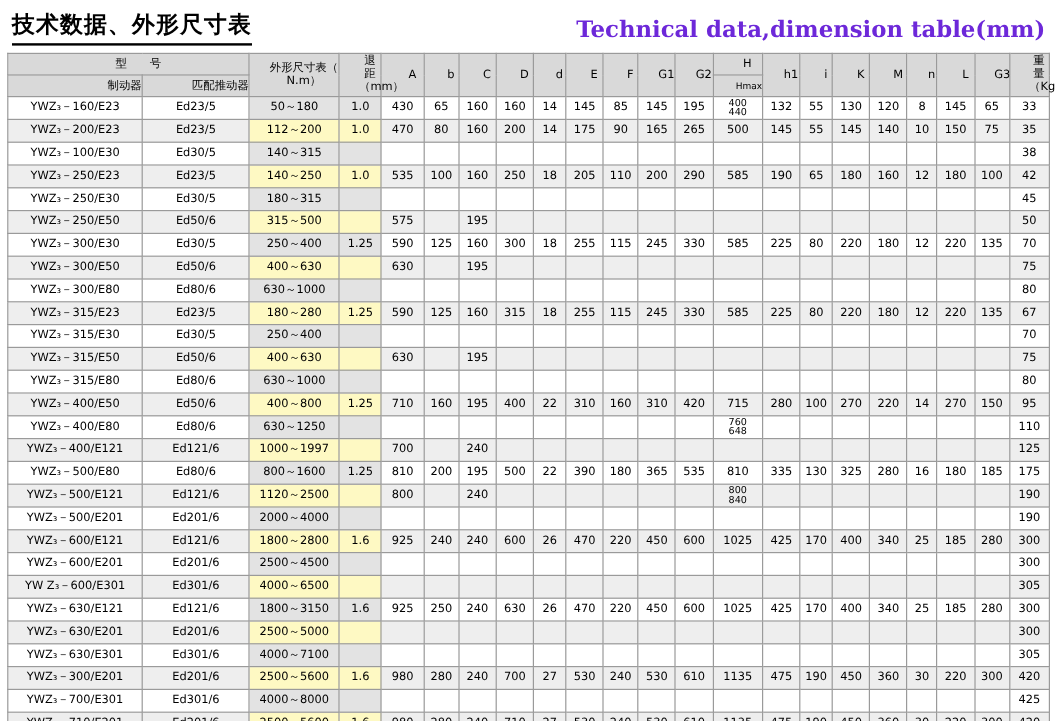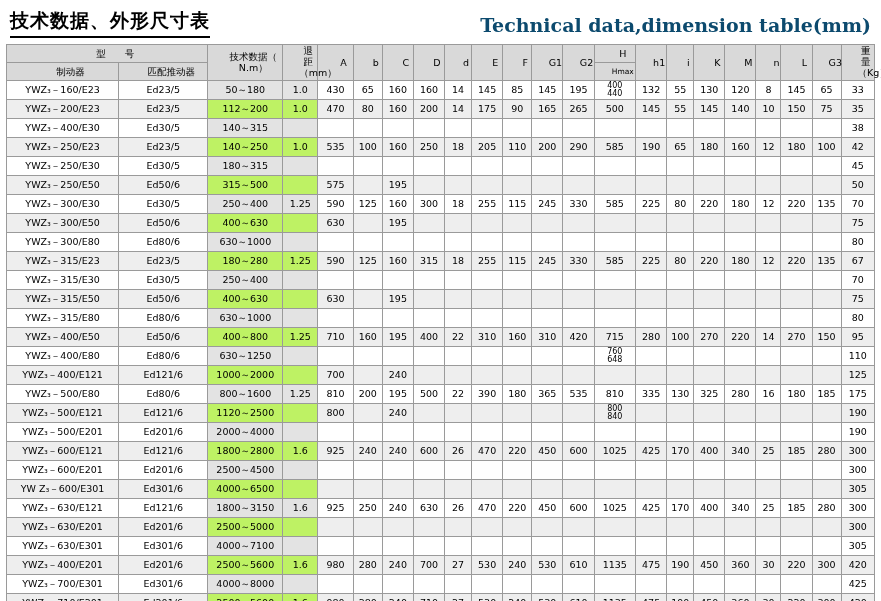--- a/index.html
+++ b/index.html
@@ -13,45 +13,45 @@
   .page{position:relative;width:881px;height:431px;box-sizing:border-box;padding:6px 6px 0 6px;}
 
   
   .header{display:flex;align-items:flex-end;justify-content:space-between;padding:2px 4px 6px 4px;}
   .title-cn{
     font-size:19px;font-weight:bold;letter-spacing:1px;
     font-family:"DejaVu Sans","Liberation Sans",sans-serif;
     border-bottom:2px solid #000;padding-bottom:2px;
   }
   .title-en{
-    font-size:19px;font-weight:bold;color:#0c4a6e;
+    font-size:19px;font-weight:bold;color:#6d28d9;
     font-family:"DejaVu Serif","Liberation Serif",serif;
     letter-spacing:0px;
     padding-bottom:2px;
   }
 
   
   table{border-collapse:collapse;width:869px;table-layout:fixed;}
   td,th{
     border:1px solid #9a9a9a;
     font-size:9.5px;
     text-align:center;
     vertical-align:middle;
     padding:0;
     height:18px;
     line-height:1.05;
     font-family:"DejaVu Sans","Liberation Sans",sans-serif;
   }
   thead td{background:#d9d9d9;font-size:9.5px;font-weight:normal;height:17px;padding-left:16px;}
   .hdr-tall{height:34px;}
-  .hdr-sub{height:17px;}
+  .hdr-sub{height:17px;text-align:right;}
   tbody tr td{background:#ffffff;}
   tbody tr.alt td{background:#eeeeee;}
   tbody tr td.shade{background:#e3e3e3;}
-  tbody tr.alt td.shade{background:#bef264;}
+  tbody tr.alt td.shade{background:#fef9c3;}
   .model{text-align:center;font-size:9.5px;margin-top:44px;}
   .two-line{line-height:1.15;}
   .hmax{font-size:7.5px;margin-top:21px;}
   .frac{display:block;line-height:1.0;font-size:8px;}
 </style>
 </head>
 <body>
 
 <div class="page">
 
@@ -81,21 +81,21 @@
       <col style="width:30px">
         <col style="width:30px">
         <col style="width:24px">
         <col style="width:30px">
       <col style="width:28px">
         <col style="width:32px">
     </colgroup>
     <thead>
       <tr>
         <td colspan="2">型　　号</td>
-        <td rowspan="2" class="hdr-tall two-line">技术数据（ N.m）</td>
+        <td rowspan="2" class="hdr-tall two-line">外形尺寸表（ N.m）</td>
         <td rowspan="2" class="hdr-tall two-line">退距（mm）</td>
         <td rowspan="2" class="hdr-tall">A</td>
         <td rowspan="2" class="hdr-tall">b</td>
         <td rowspan="2" class="hdr-tall">C</td>
         <td rowspan="2" class="hdr-tall">D</td>
         <td rowspan="2" class="hdr-tall">d</td>
         <td rowspan="2" class="hdr-tall">E</td>
         <td rowspan="2" class="hdr-tall">F</td>
         <td rowspan="2" class="hdr-tall">G1</td>
         <td rowspan="2" class="hdr-tall">G2</td>
@@ -161,21 +161,21 @@
           <td>145</td>
           <td>55</td>
           <td>145</td>
           <td>140</td>
           <td>10</td>
           <td>150</td>
           <td>75</td>
           <td>35</td>
         </tr>
         <tr>
-          <td class="model">YWZ₃－400/E30</td>
+          <td class="model">YWZ₃－100/E30</td>
           <td>Ed30/5</td>
           <td class="shade">140～315</td>
           <td class="shade"></td>
           <td></td>
           <td></td>
           <td></td>
           <td></td>
           <td></td>
           <td></td>
           <td></td>
@@ -478,21 +478,21 @@
           <td></td>
           <td></td>
           <td></td>
           <td></td>
           <td></td>
           <td>110</td>
         </tr>
         <tr class="alt">
           <td class="model">YWZ₃－400/E121</td>
           <td>Ed121/6</td>
-          <td class="shade">1000～2000</td>
+          <td class="shade">1000～1997</td>
           <td class="shade"></td>
           <td>700</td>
           <td></td>
           <td>240</td>
           <td></td>
           <td></td>
           <td></td>
           <td></td>
           <td></td>
           <td></td>
@@ -719,21 +719,21 @@
           <td></td>
           <td></td>
           <td></td>
           <td></td>
           <td></td>
           <td></td>
           <td></td>
           <td>305</td>
         </tr>
         <tr class="alt">
-          <td class="model">YWZ₃－400/E201</td>
+          <td class="model">YWZ₃－300/E201</td>
           <td>Ed201/6</td>
           <td class="shade">2500～5600</td>
           <td class="shade">1.6</td>
           <td>980</td>
           <td>280</td>
           <td>240</td>
           <td>700</td>
           <td>27</td>
           <td>530</td>
           <td>240</td>

